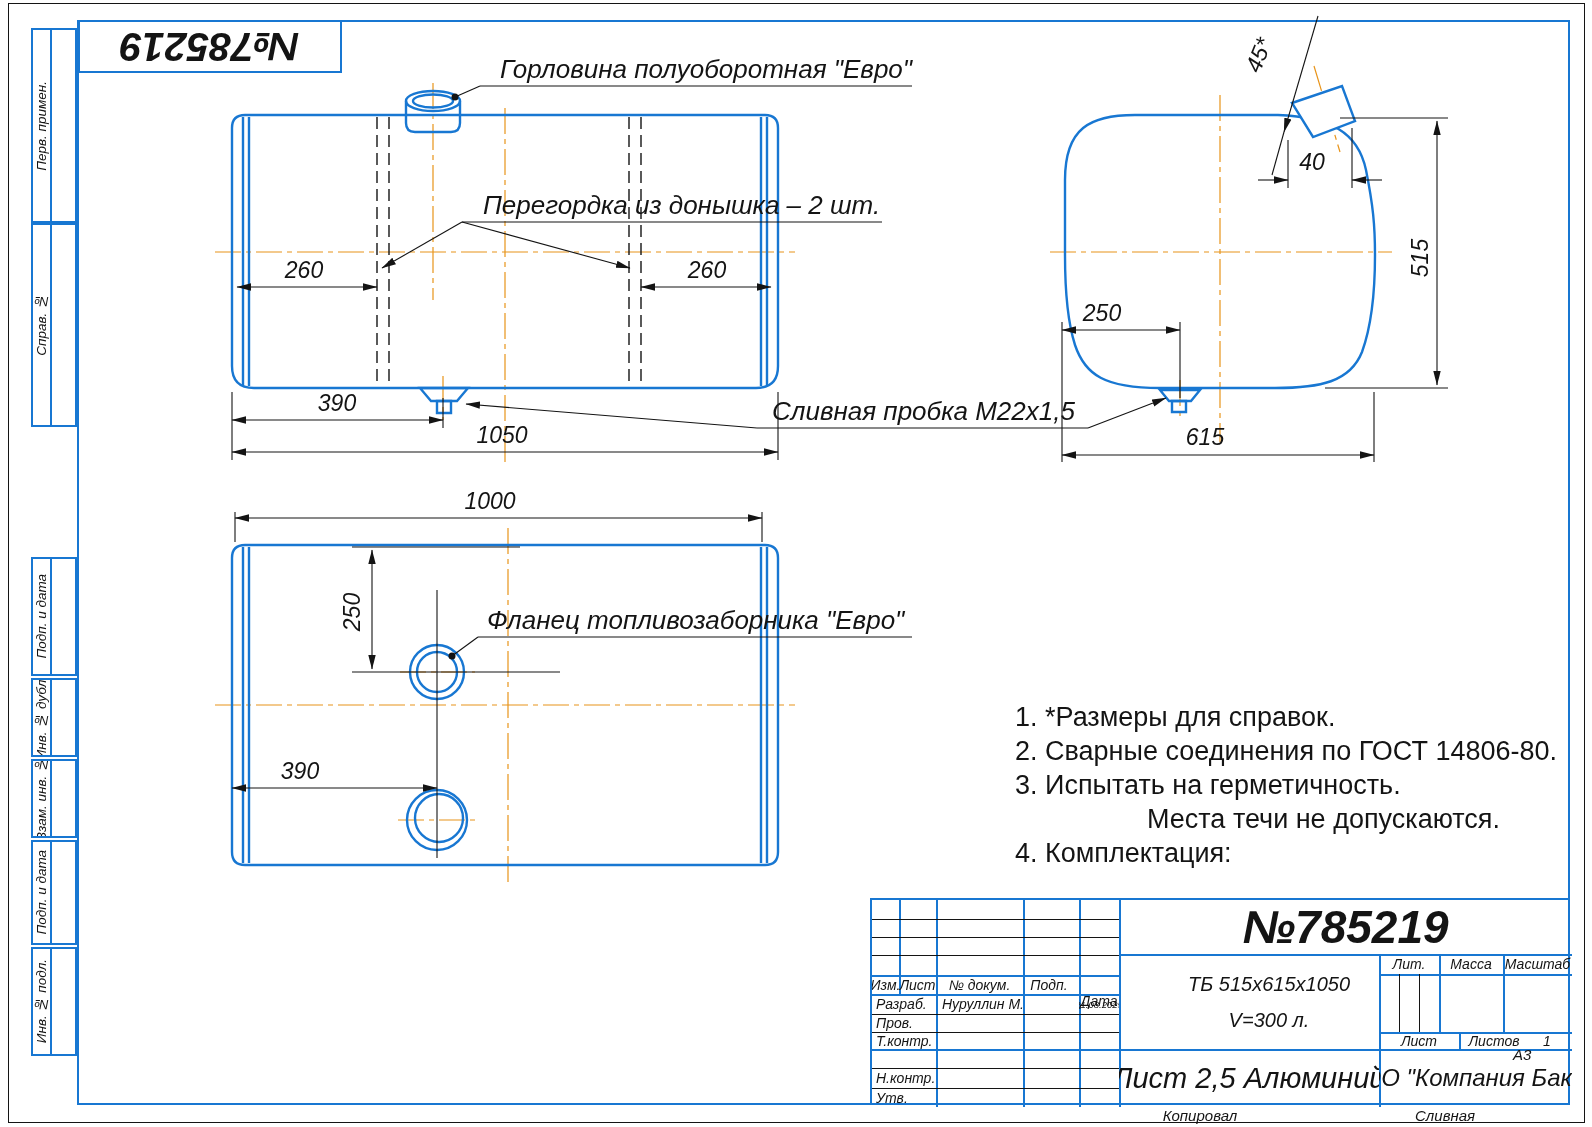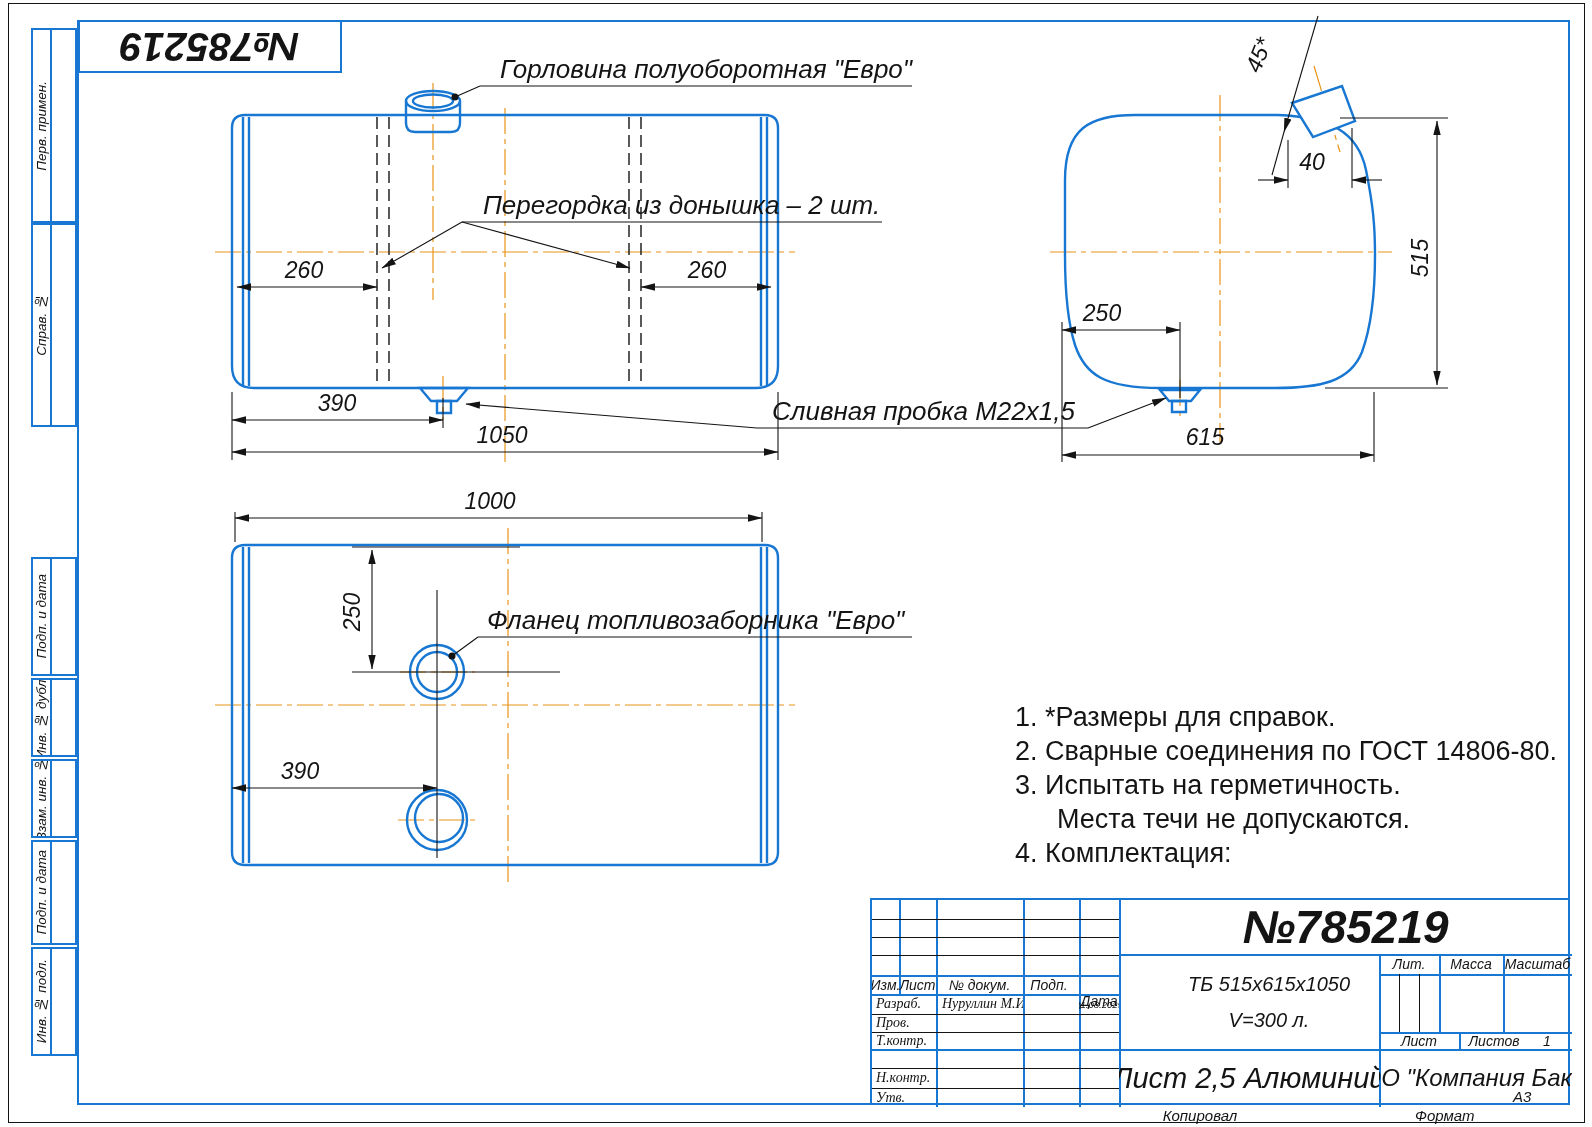--- a/index.html
+++ b/index.html
@@ -11,30 +11,30 @@
   .stamp{position:absolute;left:78px;top:20px;width:264px;height:53px;border:2px solid #1877d2;
          box-sizing:border-box;display:flex;align-items:center;justify-content:center;}
   .stamp span{transform:rotate(180deg);font-style:italic;font-weight:bold;font-size:40px;white-space:nowrap;}
   
   .mbox{position:absolute;left:31px;width:21px;border:2px solid #1877d2;box-sizing:border-box;
         display:flex;align-items:center;justify-content:center;overflow:hidden;}
   .mbox span{writing-mode:vertical-rl;transform:rotate(180deg);font-style:italic;font-size:13.5px;white-space:nowrap;}
   .mbox2{position:absolute;left:50px;width:27px;border:2px solid #1877d2;box-sizing:border-box;}
   
   .notes{position:absolute;left:1015px;top:700px;width:575px;font-size:27px;line-height:34px;white-space:nowrap;}
-  .notes .ind{padding-left:42px;}
+  .notes .ind{padding-left:42px;text-align:center;}
   
   .tb{position:absolute;left:870px;top:898px;width:700px;height:207px;border:2px solid #1877d2;box-sizing:border-box;}
   .tb .v{position:absolute;width:2px;background:#1877d2;}
   .tb .h{position:absolute;height:2px;background:#1877d2;}
   .tb .vb{position:absolute;width:1px;background:#141414;}
   .tb .hb{position:absolute;height:1px;background:#141414;}
   .tb .cell{position:absolute;font-style:italic;display:flex;align-items:center;justify-content:center;
             font-size:14px;white-space:nowrap;overflow:hidden;}
-  .tb .lft{justify-content:flex-start;padding-left:4px;box-sizing:border-box;font-family:Liberation Serif, serif;}
+  .tb .lft{justify-content:flex-start;padding-left:4px;box-sizing:border-box;}
   .tb .num{font-weight:bold;font-size:46px;}
   .tb .des{flex-direction:column;font-size:20px;line-height:36px;padding-left:20px;}
   .tb .mat{font-size:29px;}
   .tb .comp{font-size:24px;}
   .tb .tiny{font-size:9.5px;}
   .foot{position:absolute;font-style:italic;font-size:15px;white-space:nowrap;}
   svg text{font-family:"Liberation Sans",sans-serif;font-style:italic;fill:#141414;}
   .dt{font-size:23px;text-anchor:middle;}
   .at{font-size:26px;}
 </style>
@@ -286,15 +286,15 @@
     <div class="cell" style="left:567px;top:54px;width:64px;height:20px;">Масса</div>
     <div class="cell" style="left:631px;top:54px;width:69px;height:20px;">Масштаб</div>
     <div class="cell" style="left:507px;top:132px;width:80px;height:18px;">Лист</div>
     <div class="cell" style="left:587px;top:132px;width:70px;height:18px;">Листов</div>
     <div class="cell" style="left:660px;top:132px;width:30px;height:18px;">1</div>
     <div class="cell mat" style="left:247px;top:149px;width:260px;height:58px;">Лист 2,5 Алюминий</div>
     <div class="cell comp" style="left:507px;top:149px;width:193px;height:58px;">ООО "Компания Бакор"</div>
   </div>
 
   <div class="foot" style="left:1120px;top:1107px;width:160px;text-align:center;">Копировал</div>
-  <div class="foot" style="left:1415px;top:1107px;">Формат</div>
-  <div class="foot" style="left:1513px;top:1046px;margin-top:42px;">А3</div>
+  <div class="foot" style="left:1415px;top:1107px;">Сливная</div>
+  <div class="foot" style="left:1513px;top:1046px;">А3</div>
 </div>
 
 </body></html>

